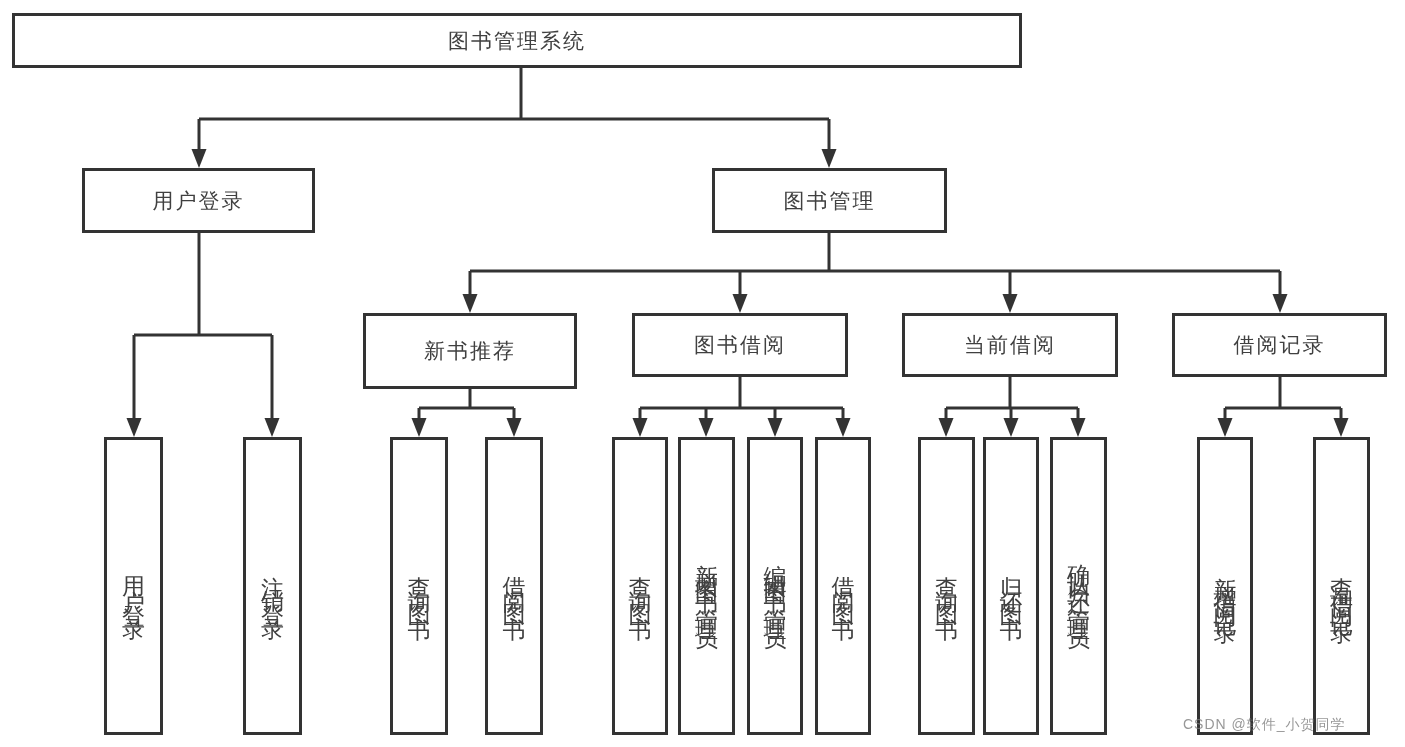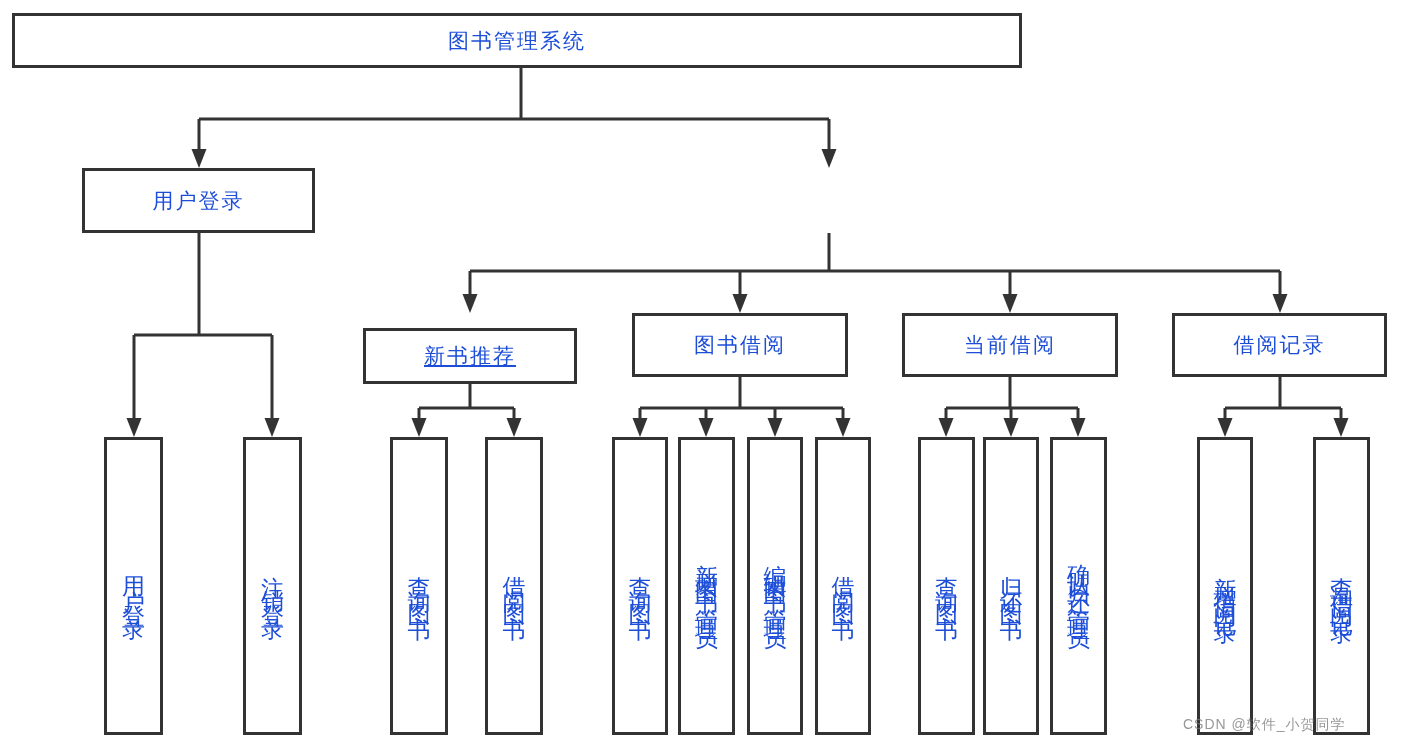--- a/index.html
+++ b/index.html
@@ -19,21 +19,21 @@
     position: absolute;
     left: 0;
     top: 0;
     z-index: 1;
   }
   .node {
     position: absolute;
     box-sizing: border-box;
     border: 3px solid #333333;
     background: #ffffff;
-    color: #1d4ed8;
+    color: #404040;
     display: flex;
     align-items: center;
     justify-content: center;
     z-index: 2;
   }
   .hbox {
     font-size: 21px;
     letter-spacing: 2px;
     white-space: nowrap;
   }
@@ -128,22 +128,23 @@
       <polygon points="1003.5,418 1018.5,418 1011,437"></polygon>
       <polygon points="1070.5,418 1085.5,418 1078,437"></polygon>
       <polygon points="1217.5,418 1232.5,418 1225,437"></polygon>
       <polygon points="1333.5,418 1348.5,418 1341,437"></polygon>
     </g>
   </svg>
 
   <div class="node hbox" style="left:12px; top:13px; width:1010px; height:55px;">图书管理系统</div>
 
   <div class="node hbox" style="left:82px; top:168px; width:233px; height:65px;">用户登录</div>
+  <div class="node hbox" style="left:712px; top:168px; width:235px; height:65px;">图书管理</div>
 
-  <div class="node hbox" style="left:363px; top:328px; width:214px; height:56px;text-decoration:underline;">新书推荐</div>
+  <div class="node hbox" style="left:363px; top:313px; width:214px; height:76px;">新书推荐</div>
   <div class="node hbox" style="left:632px; top:313px; width:216px; height:64px;">图书借阅</div>
   <div class="node hbox" style="left:902px; top:313px; width:216px; height:64px;">当前借阅</div>
   <div class="node hbox" style="left:1172px; top:313px; width:215px; height:64px;">借阅记录</div>
 
   <div class="node vbox short" style="left:104px; top:437px; width:59px; height:298px;">用户登录</div>
   <div class="node vbox short" style="left:243px; top:437px; width:59px; height:298px;">注销登录</div>
 
   <div class="node vbox short" style="left:390px; top:437px; width:58px; height:298px;">查询图书</div>
   <div class="node vbox short" style="left:485px; top:437px; width:58px; height:298px;">借阅图书</div>
 

